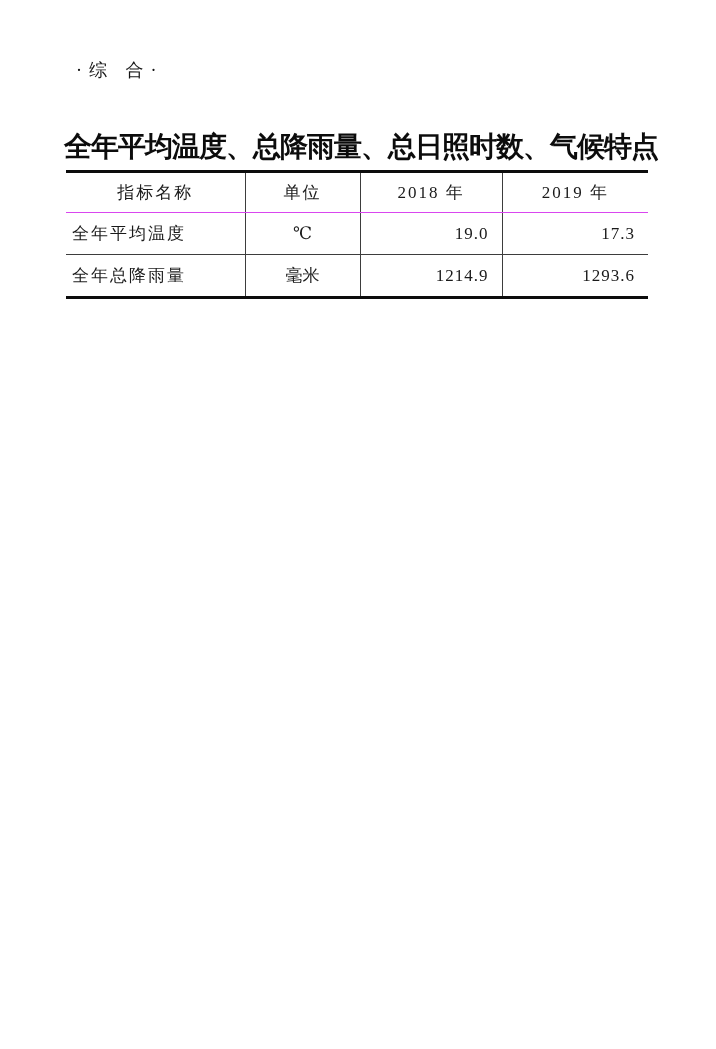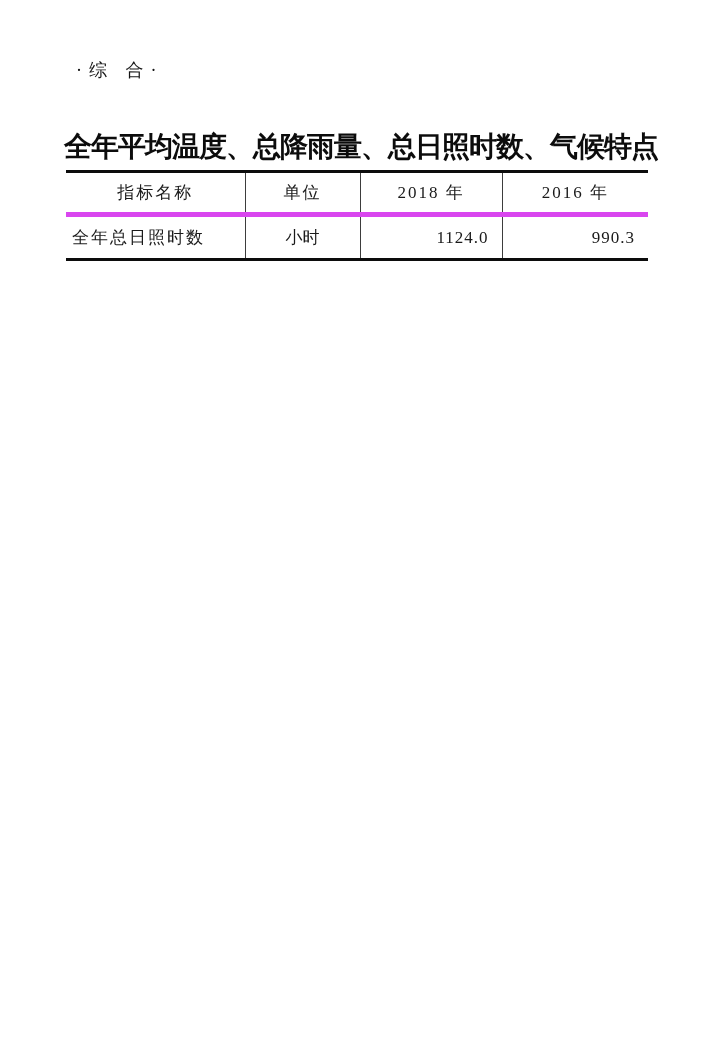--- a/index.html
+++ b/index.html
@@ -52,21 +52,21 @@
   }
   .climate-table col.c1 { width: 179px; }
   .climate-table col.c2 { width: 115px; }
   .climate-table col.c3 { width: 142px; }
   .climate-table col.c4 { width: 146px; }
   .climate-table th {
     height: 37px;
     font-weight: normal;
     text-align: center;
     letter-spacing: 2px;
-    border-bottom: 5px solid #d946ef;
+    border-bottom: 1px solid #d946ef;
   }
   .climate-table td {
     height: 39px;
     border-bottom: 1px solid #3d3d3d;
   }
   .climate-table tr:last-child td { border-bottom: none; }
   .climate-table th:not(:last-child),
   .climate-table td:not(:last-child) {
     border-right: 1px solid #3d3d3d;
   }
@@ -118,29 +118,35 @@
       <col class="c1">
         <col class="c2">
         <col class="c3">
         <col class="c4">
     </colgroup>
     <thead>
       <tr>
         <th>指标名称</th>
         <th>单位</th>
         <th>2018 年</th>
-        <th>2016 年</th>
+        <th>2019 年</th>
       </tr>
     </thead>
     <tbody>
       <tr>
-        <td class="ind">全年总日照时数</td>
-        <td class="unit">小时</td>
-        <td class="val">1124.0</td>
-        <td class="val">990.3</td>
+        <td class="ind">全年平均温度</td>
+        <td class="unit">℃</td>
+        <td class="val">19.0</td>
+        <td class="val">17.3</td>
+      </tr>
+      <tr>
+        <td class="ind">全年总降雨量</td>
+        <td class="unit">毫米</td>
+        <td class="val">1214.9</td>
+        <td class="val">1293.6</td>
       </tr>
     </tbody>
   </table>
 
 
   <div class="page-number">· 20 ·</div>
 
 </div>
 
 </body></html>

